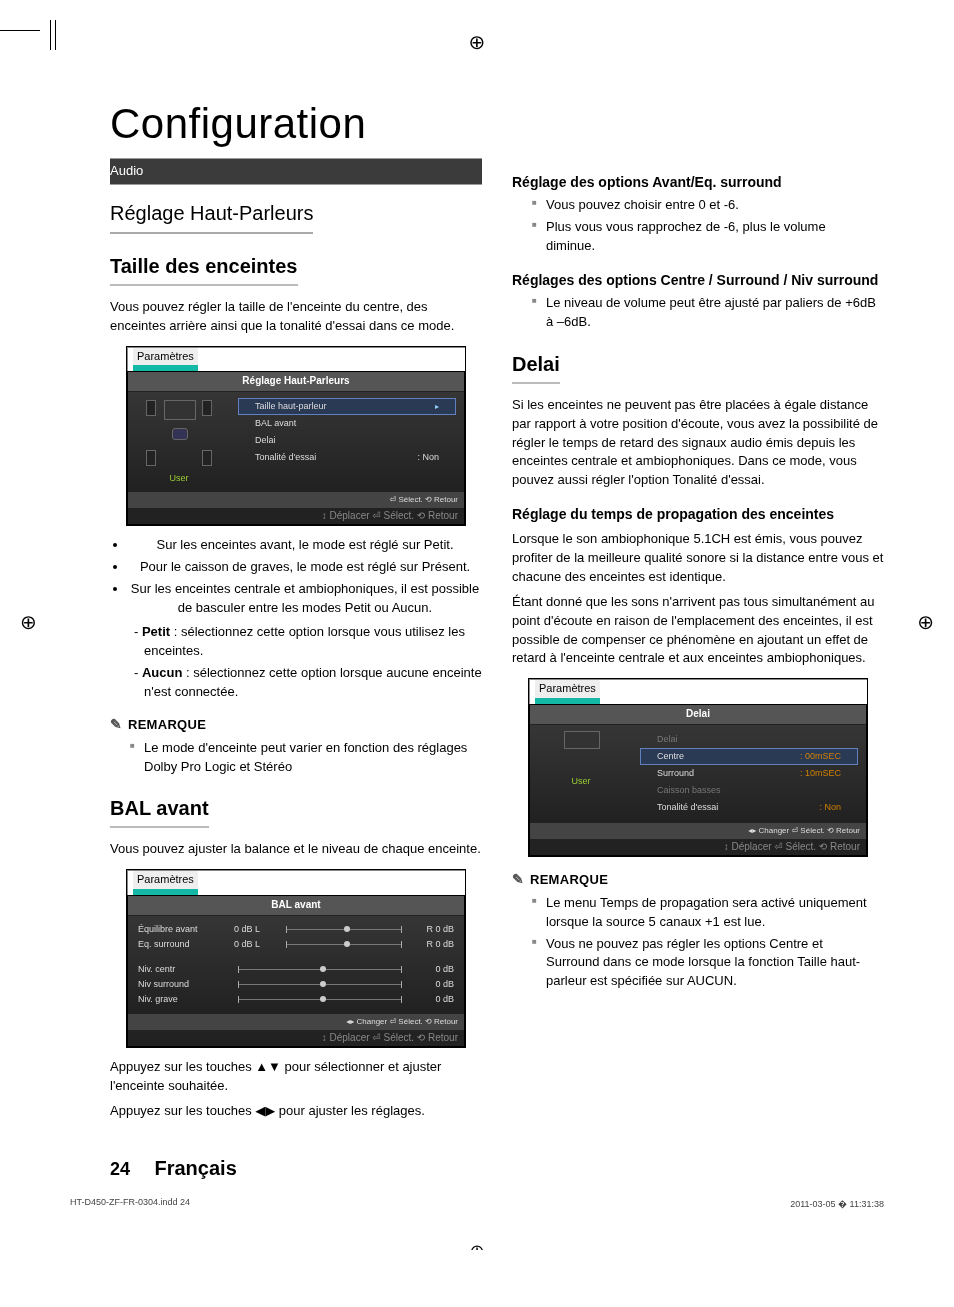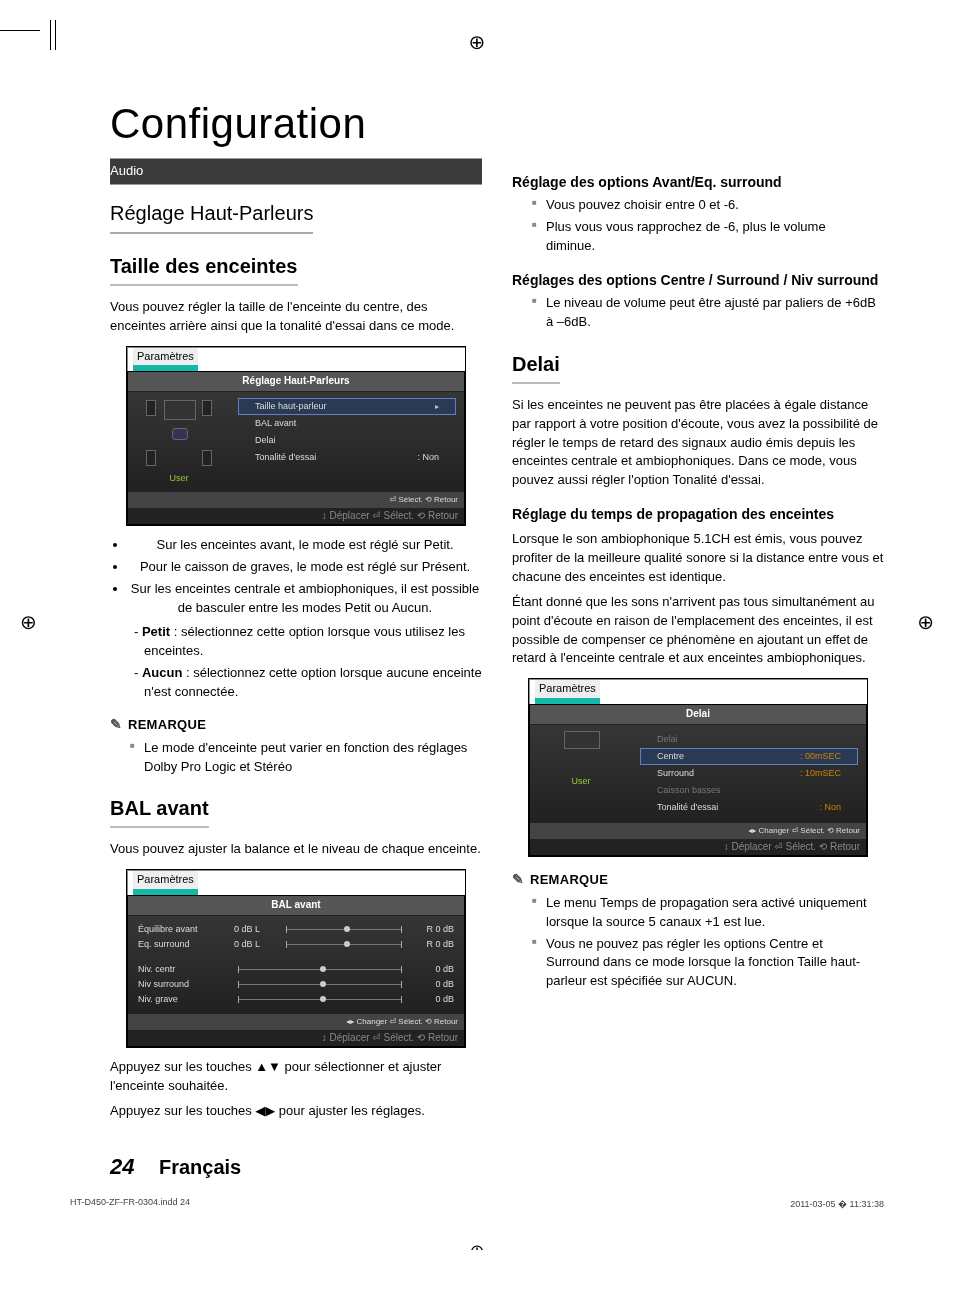--- a/index.html
+++ b/index.html
@@ -160,21 +160,21 @@
   .bal-row { display:flex; align-items:center; padding:1px 0; }
   .bal-row .lab { width:96px; }
   .bal-row .lv { width:48px; text-align:left; }
   .bal-row .rv { width:48px; text-align:right; }
 
   .page-foot {
     position:absolute;
     bottom:70px;
     left:110px;
   }
-  .page-foot .num { font-size:22px; font-weight:bold;font-style:italic; }
+  .page-foot .num { font-size:18px; font-weight:bold; }
   .page-foot .lang { font-size:20px; margin-left:20px;font-weight:bold; }
   .print-foot {
     position:absolute;
     bottom:40px; left:70px; right:70px;
     display:flex; justify-content:space-between;
     font-size:9px; color:#444;
   }
   .highlight { color:#d08000; }
 </style>
 </head>

